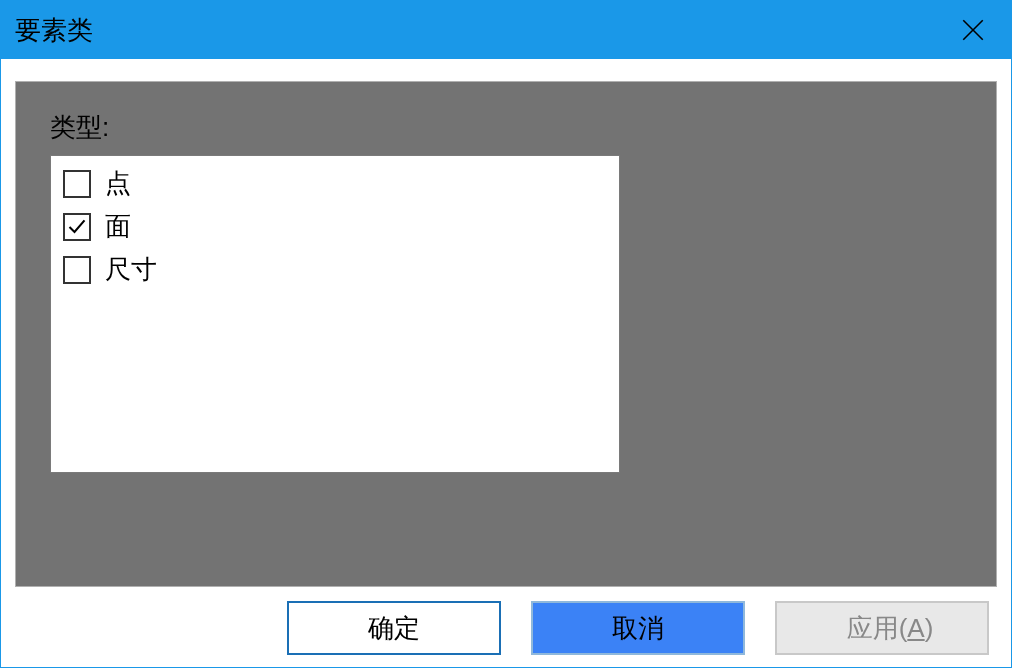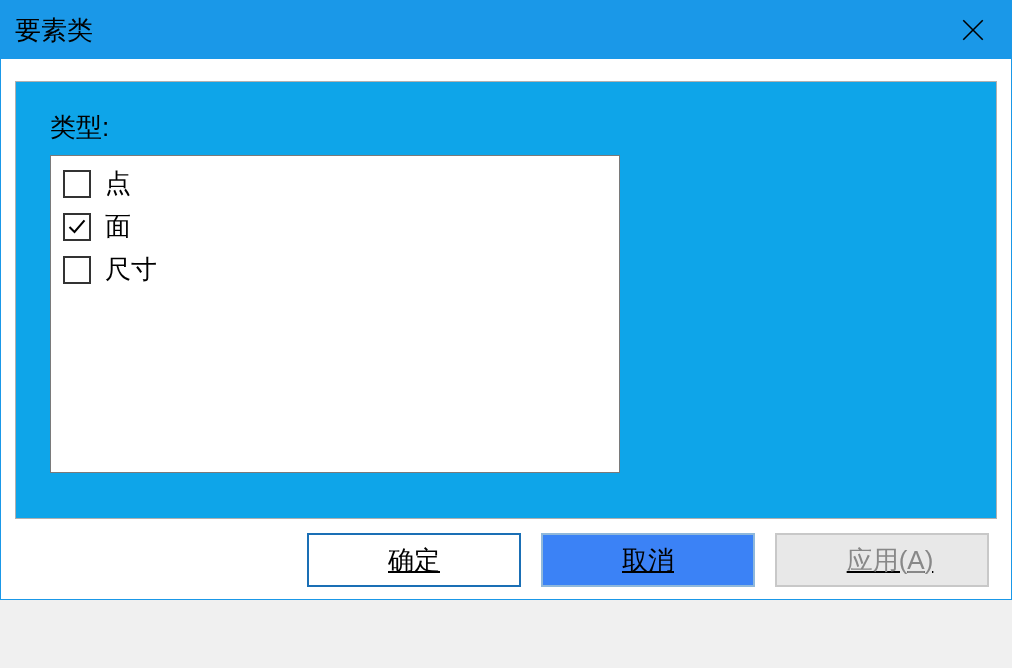--- a/index.html
+++ b/index.html
@@ -9,21 +9,21 @@
     }
     body {
       font-family: "Microsoft YaHei", "SimSun", sans-serif;
       background: #f0f0f0;
       width: 1012px;
       height: 668px;
       overflow: hidden;
     }
     .window {
       width: 1012px;
-      height: 600px;
+      height: 668px;
       background: #ffffff;
       border: 1px solid #1a98e8;
     }
     .titlebar {
       height: 58px;
       background: #1a98e8;
       display: flex;
       align-items: center;
       justify-content: space-between;
       padding: 0 14px 0 14px;
@@ -68,21 +68,21 @@
       padding: 10px 16px 8px 16px;
       font-size: 24px;
       color: #000000;
       background: #ffffff;
       margin-bottom: -1px;
       z-index: 2;
     }
     .tab-content {
       border: 1px solid #b0b0b0;
       flex: 1;
-      background: #0ea5e9;
+      background: #737373;
       padding: 28px 34px 26px 34px;
       display: flex;
       flex-direction: column;
     }
     .type-label {
       font-size: 26px;
       color: #000000;
       margin-bottom: 10px;
     }
     .list-box {
@@ -117,23 +117,22 @@
       width: 20px;
       height: 20px;
     }
     .list-item-label {
       font-size: 26px;
       color: #000000;
     }
     .button-bar {
       display: flex;
       justify-content: flex-end;
-      gap: 20px;
+      gap: 30px;
       padding: 14px 8px 0 0;
-      text-decoration: underline;
     }
     .btn {
       width: 214px;
       height: 54px;
       border: 2px solid #1a6fb5;
       background: #ffffff;
       font-size: 26px;
       color: #000000;
       cursor: pointer;
       display: flex;

